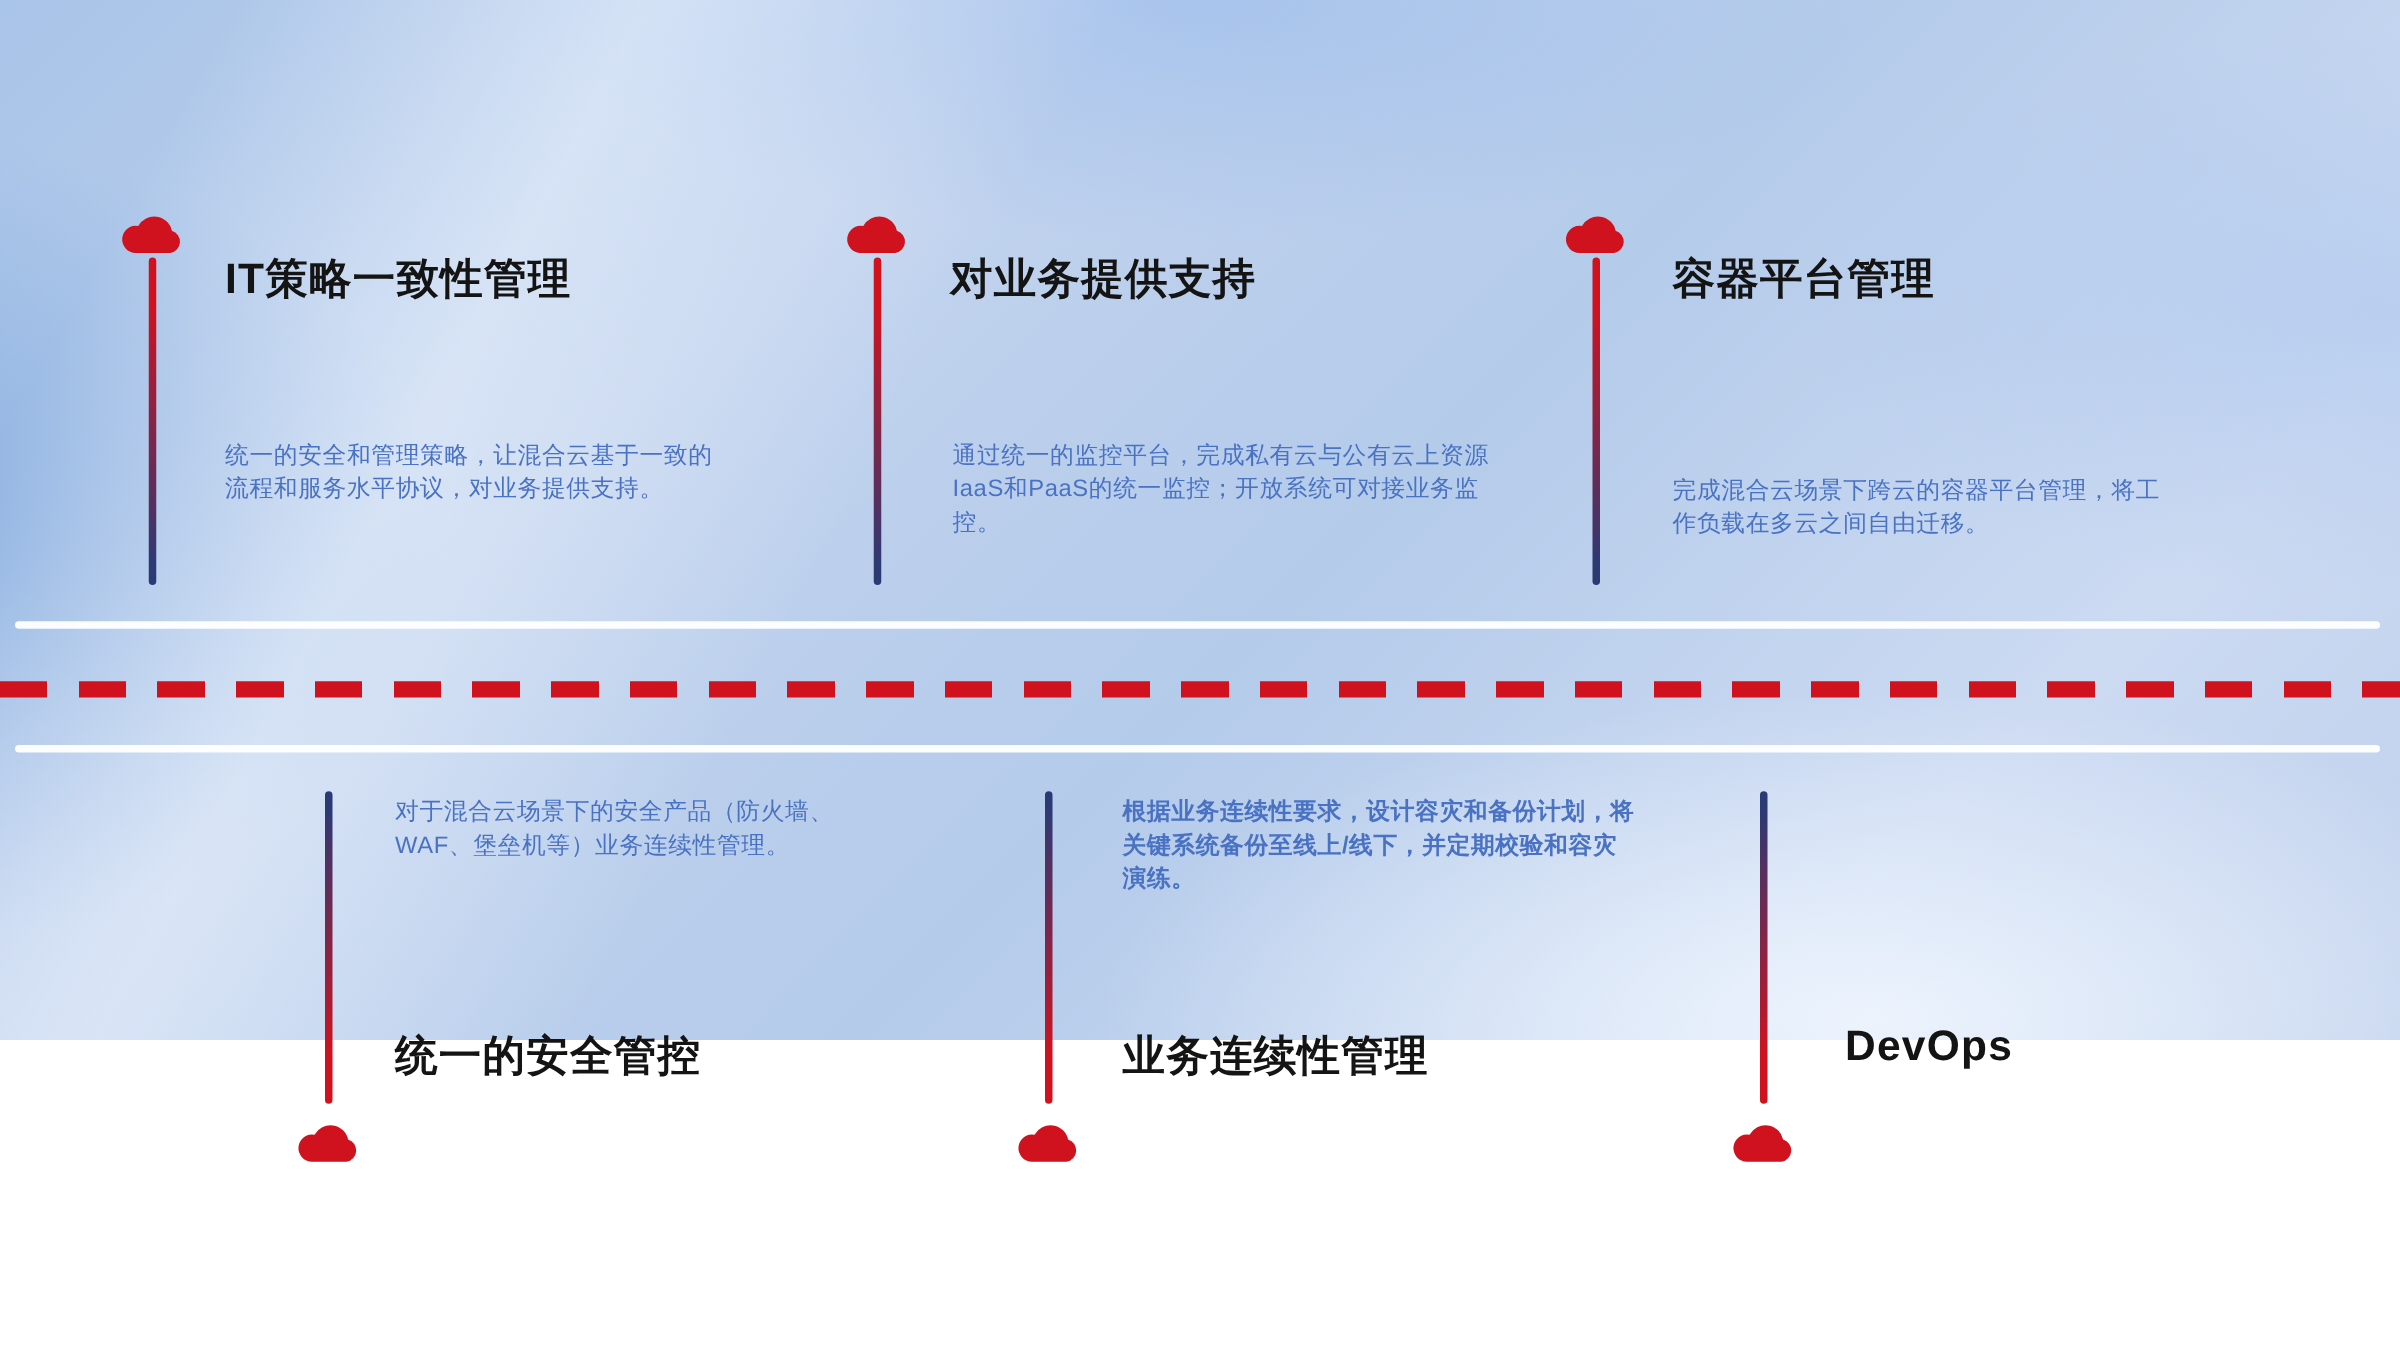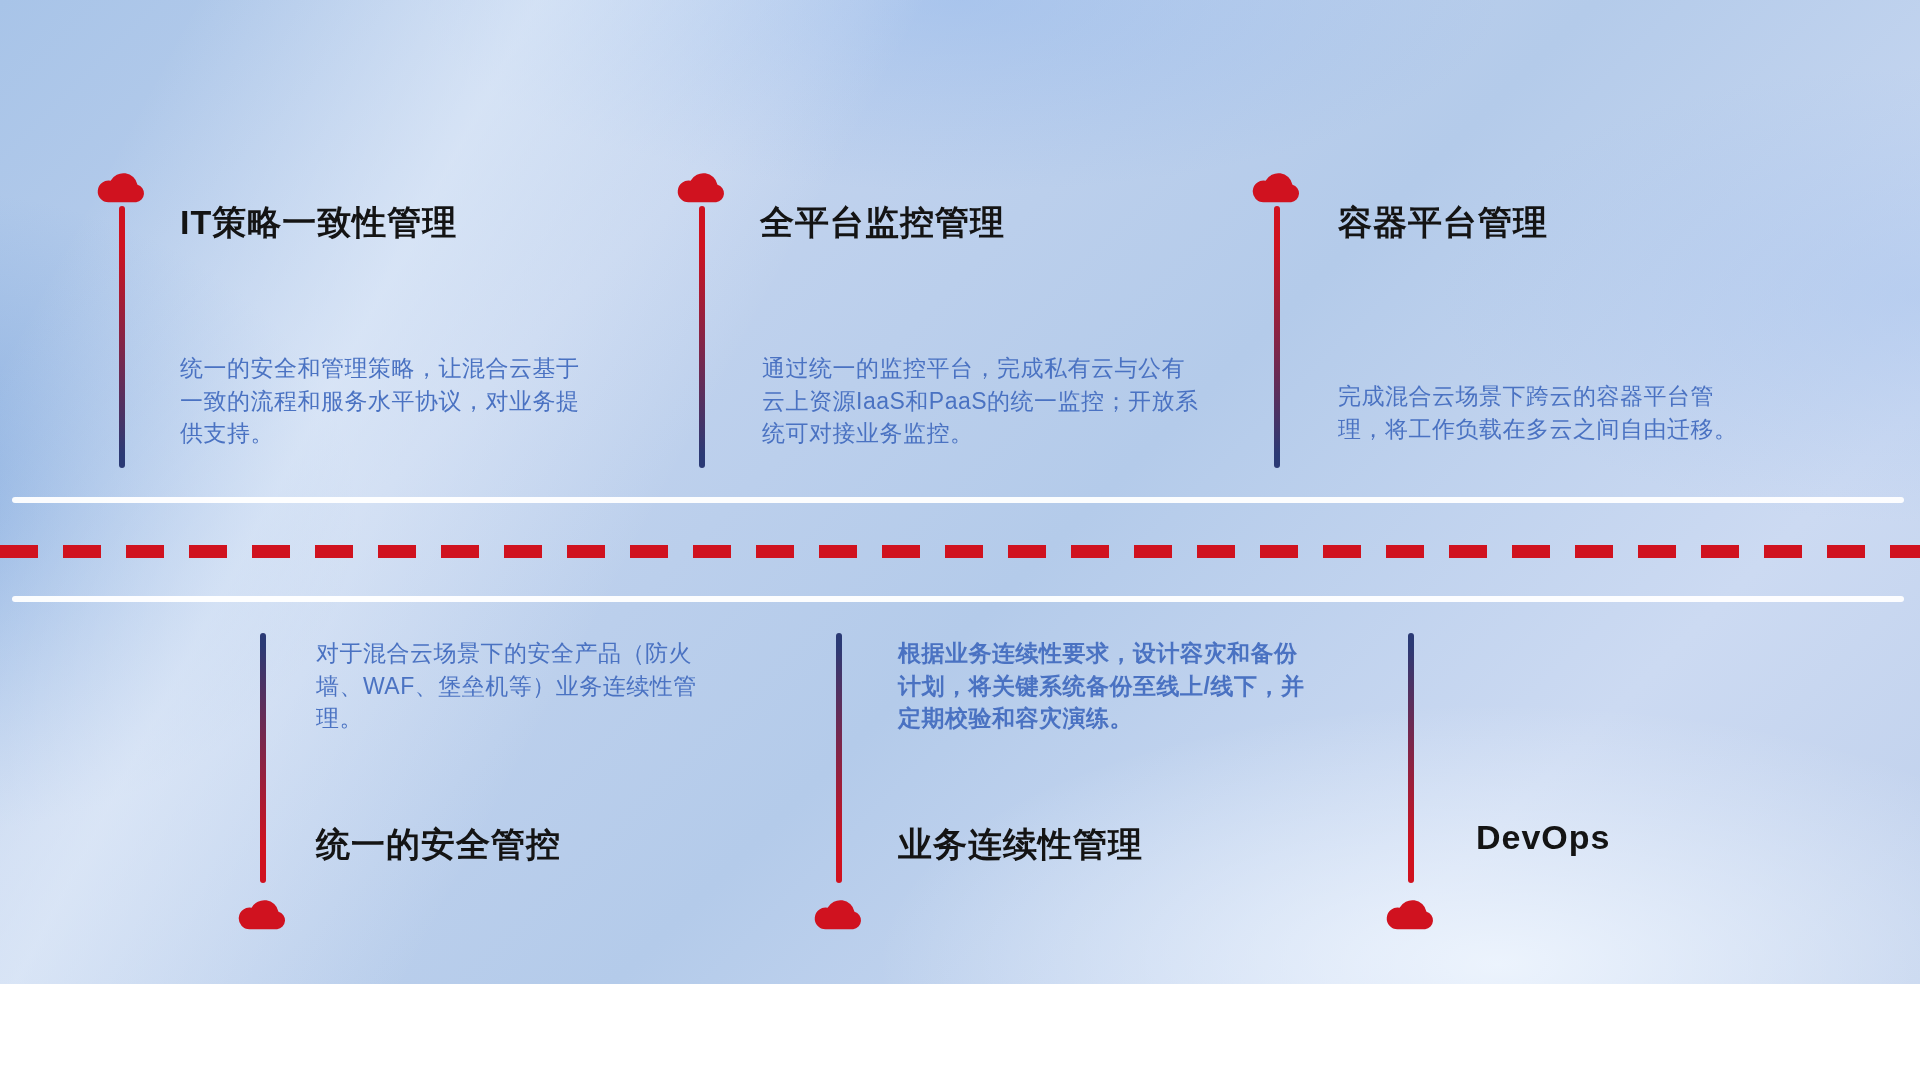--- a/index.html
+++ b/index.html
@@ -9,21 +9,21 @@
     --title-dark:#141414;
     --line-white:#ffffff;
   }
   *{margin:0;padding:0;box-sizing:border-box;}
   html,body{width:1920px;height:1080px;overflow:hidden;}
   body{
     font-family:"Liberation Sans","DejaVu Sans",sans-serif;
   }
   .canvas{
     position:relative;
-    width:1920px;height:984px;
+    width:1920px;height:832px;
     background:
       linear-gradient(118deg, rgba(255,255,255,0) 8%, rgba(237,244,253,0.55) 22%, rgba(255,255,255,0) 38%),
       radial-gradient(1000px 420px at 78% 98%, rgba(242,248,255,0.85), rgba(242,248,255,0) 62%),
       radial-gradient(700px 520px at -4% 52%, rgba(100,150,215,0.5), rgba(100,150,215,0) 62%),
       radial-gradient(900px 320px at 50% 0%, rgba(140,180,235,0.45), rgba(140,180,235,0) 60%),
       radial-gradient(800px 380px at 100% 30%, rgba(168,196,238,0.5), rgba(168,196,238,0) 60%),
       linear-gradient(135deg,#a8c4e8 0%,#c2d3ee 30%,#b4cbea 55%,#ccdaf2 80%,#bfd0ec 100%);
   }
 
   
@@ -47,21 +47,21 @@
   .stem{position:absolute;width:6px;border-radius:3px;}
   .stem.down{background:linear-gradient(to bottom,var(--accent-red) 15%,var(--stem-navy) 95%);}
   .stem.up{background:linear-gradient(to top,var(--accent-red) 15%,var(--stem-navy) 95%);}
   .title{
     position:absolute;
     font-size:34px;font-weight:bold;color:var(--title-dark);
     letter-spacing:1px;white-space:nowrap;
   }
   .desc{
     position:absolute;
-    font-size:23px;line-height:1.42;color:var(--desc-blue);
+    font-size:19px;line-height:1.42;color:var(--desc-blue);
     letter-spacing:.5px;
   }
 
   
   .c1{left:94px;top:166px;}   .s1{left:119px;top:206px;height:262px;}
   .t1{left:180px;top:200px;}  .d1{left:180px;top:352px;width:400px;}
 
   .c2{left:674px;top:166px;}  .s2{left:699px;top:206px;height:262px;}
   .t2{left:760px;top:200px;}  .d2{left:762px;top:352px;width:440px;}
 
@@ -95,21 +95,21 @@
   <span class="stem down s1"></span>
   <h2 class="title t1">IT策略一致性管理</h2>
   <p class="desc d1">统一的安全和管理策略，让混合云基于一致的流程和服务水平协议，对业务提供支持。</p>
 
   <span class="cloud c2">
     <svg viewBox="0 0 64 44">
         <path d="M46.5 40 H16 a12 12 0 1 1 2.3 -23.8 A16 16 0 0 1 48 20.5 A10 10 0 0 1 46.5 40 Z" fill="#d0121f"></path>
       </svg>
   </span>
   <span class="stem down s2"></span>
-  <h2 class="title t2">全平台监控管理</h2>
+  <h2 class="title t2">对业务提供支持</h2>
   <p class="desc d2">通过统一的监控平台，完成私有云与公有云上资源IaaS和PaaS的统一监控；开放系统可对接业务监控。</p>
 
   <span class="cloud c3">
     <svg viewBox="0 0 64 44">
         <path d="M46.5 40 H16 a12 12 0 1 1 2.3 -23.8 A16 16 0 0 1 48 20.5 A10 10 0 0 1 46.5 40 Z" fill="#d0121f"></path>
       </svg>
   </span>
   <span class="stem down s3"></span>
   <h2 class="title t3">容器平台管理</h2>
   <p class="desc d3">完成混合云场景下跨云的容器平台管理，将工作负载在多云之间自由迁移。</p>

